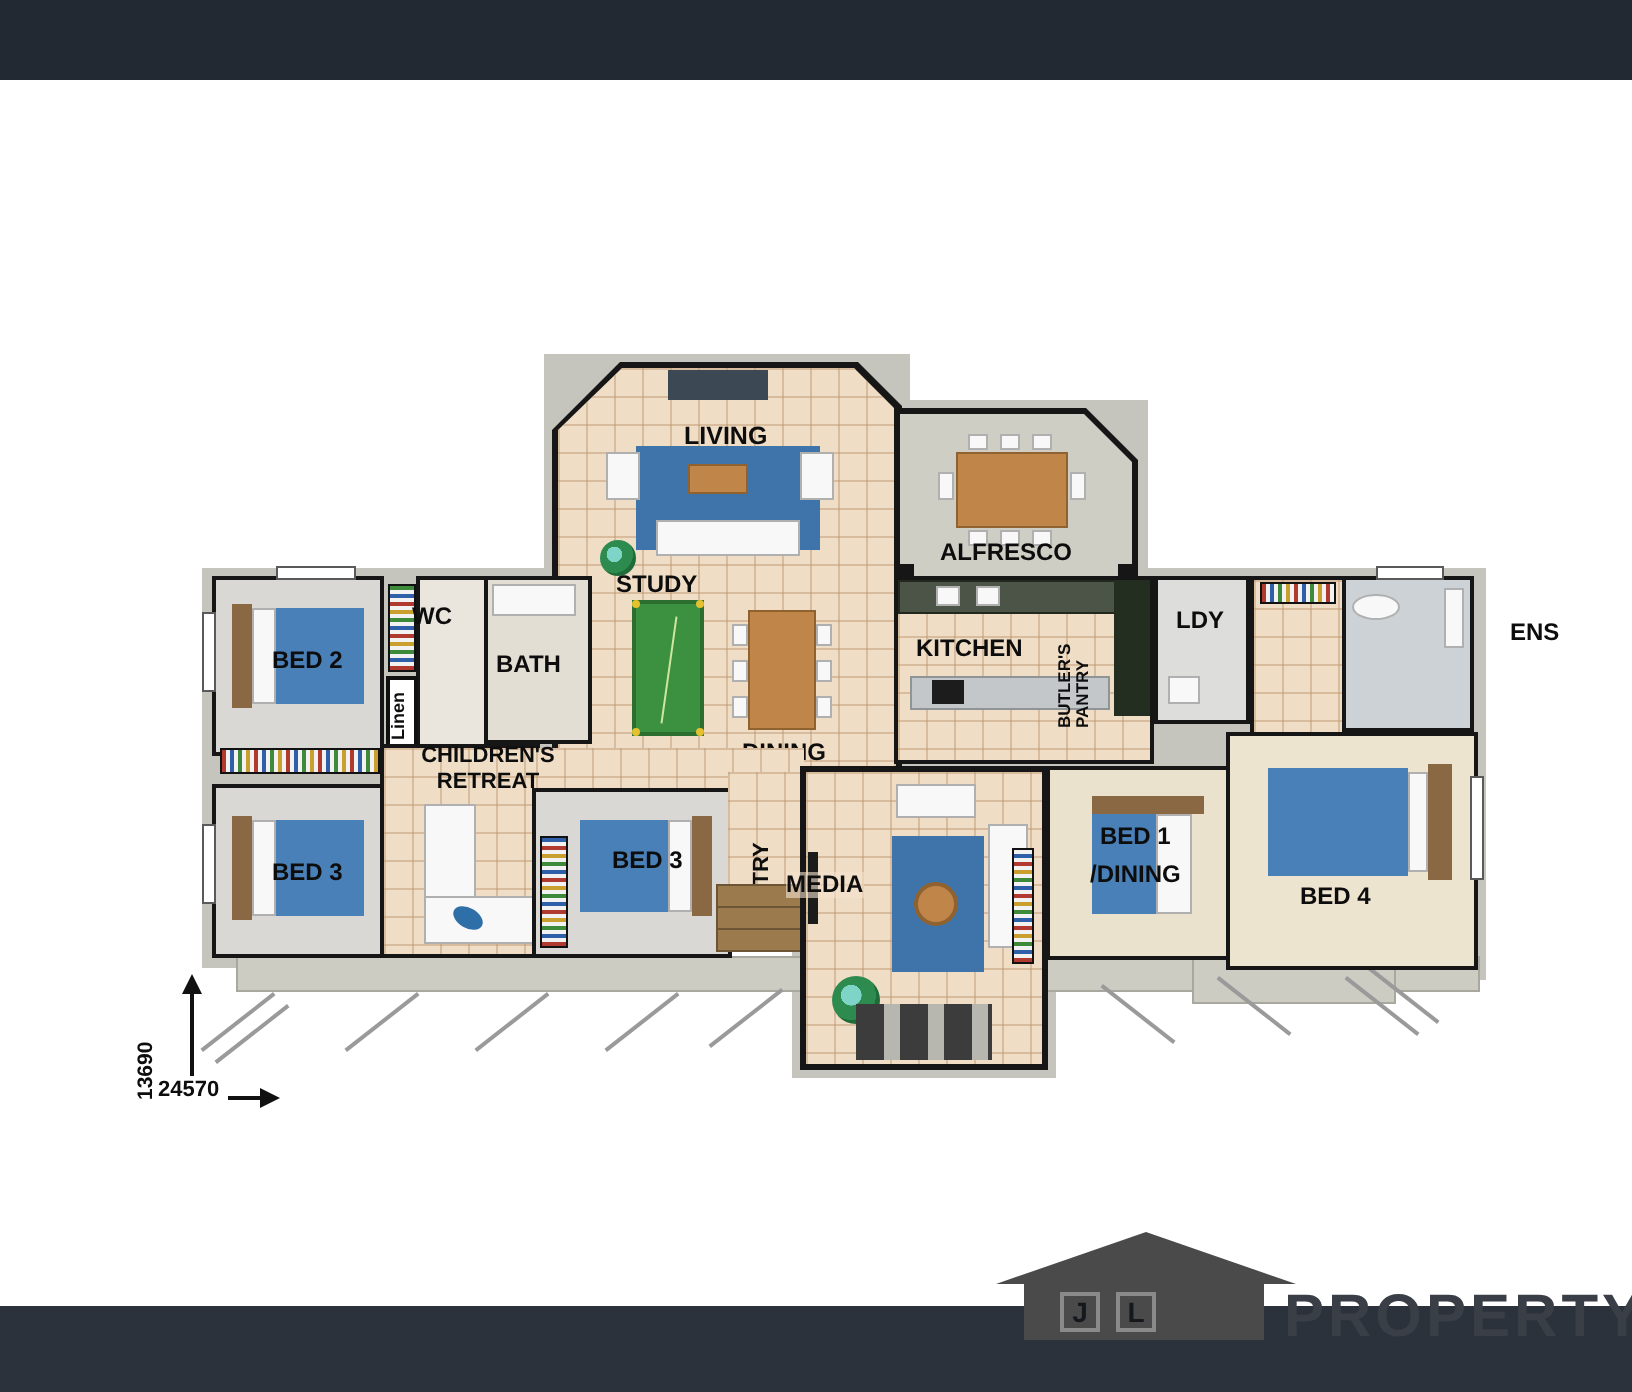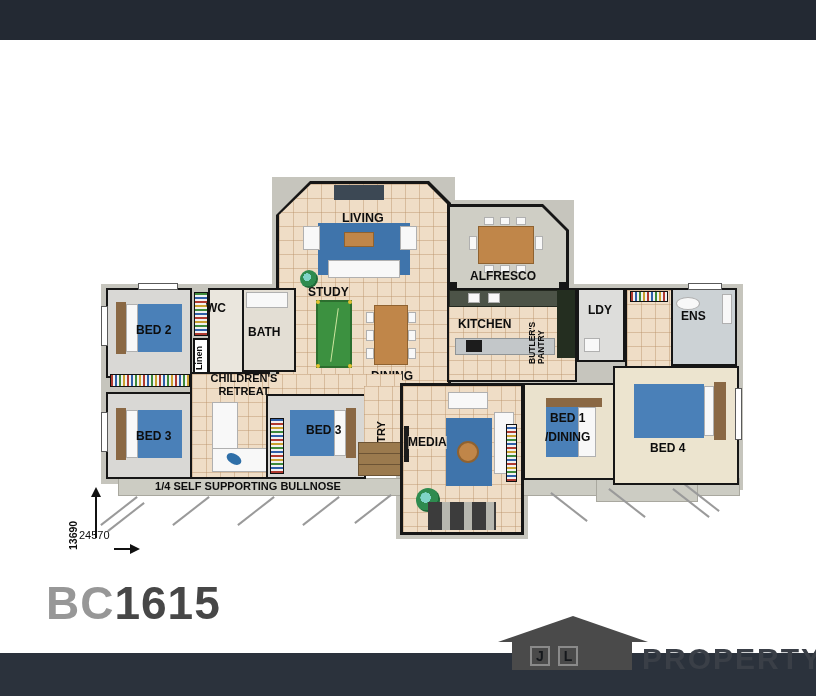--- a/index.html
+++ b/index.html
@@ -53,21 +53,20 @@
   <div class="abs" style="left:0;top:40px;width:816px;height:560px;">
 
     <div class="underlay" style="left:101px;top:244px;width:216px;height:200px;"></div>
     <div class="underlay" style="left:272px;top:137px;width:183px;height:215px;"></div>
     <div class="underlay" style="left:429px;top:244px;width:314px;height:206px;"></div>
     <div class="underlay" style="left:443px;top:160px;width:131px;height:94px;"></div>
     <div class="underlay" style="left:396px;top:339px;width:132px;height:160px;"></div>
 
     <div class="abs" style="left:118px;top:438px;width:622px;height:18px;background:#ccccc3;border:1px solid #a9a89f;box-sizing:border-box;"></div>
     <div class="abs" style="left:596px;top:438px;width:102px;height:24px;background:#ccccc3;border:1px solid #a9a89f;box-sizing:border-box;"></div>
-    <div class="lbl center" style="left:133px;top:441px;width:230px;font-size:11px;">1/4 SELF SUPPORTING BULLNOSE</div>
 
     <div class="dline slash" style="left:96px;top:470px;"></div>
     <div class="dline slash" style="left:103px;top:476px;"></div>
     <div class="dline slash" style="left:168px;top:470px;"></div>
     <div class="dline slash" style="left:233px;top:470px;"></div>
     <div class="dline slash" style="left:298px;top:470px;"></div>
     <div class="dline slash" style="left:350px;top:468px;"></div>
     <div class="dline bslash" style="left:546px;top:466px;"></div>
     <div class="dline bslash" style="left:604px;top:462px;"></div>
     <div class="dline bslash" style="left:668px;top:462px;"></div>
@@ -176,21 +175,21 @@
     <div class="room" style="left:577px;top:248px;width:48px;height:74px;background:#dddddb;"></div>
     <div class="furn white-furn" style="left:584px;top:298px;width:16px;height:14px;"></div>
     <div class="lbl" style="left:588px;top:264px;">LDY</div>
 
     <div class="room tile" style="left:625px;top:248px;width:48px;height:94px;"></div>
     <div class="furn stripes-h" style="left:630px;top:251px;width:38px;height:11px;"></div>
 
     <div class="room" style="left:671px;top:248px;width:66px;height:78px;background:#ccd2d5;"></div>
     <div class="furn white-furn" style="left:676px;top:257px;width:24px;height:13px;border-radius:50%;"></div>
     <div class="furn white-furn" style="left:722px;top:254px;width:10px;height:30px;"></div>
-    <div class="lbl" style="left:660px;top:270px;padding-left:21px;">ENS</div>
+    <div class="lbl" style="left:734px;top:270px;padding-left:21px;">ENS</div>
 
     <div class="room" style="left:613px;top:326px;width:126px;height:119px;background:#ece4cf;"></div>
     <div class="furn bed-blue" style="left:634px;top:344px;width:70px;height:54px;"></div>
     <div class="furn white-furn" style="left:704px;top:346px;width:10px;height:50px;"></div>
     <div class="furn bed-head" style="left:714px;top:342px;width:12px;height:58px;"></div>
     <div class="lbl" style="left:650px;top:402px;">BED 4</div>
 
     <div class="room" style="left:523px;top:343px;width:92px;height:97px;background:#eae2cd;"></div>
     <div class="furn bed-head" style="left:546px;top:358px;width:56px;height:9px;"></div>
     <div class="furn bed-blue" style="left:546px;top:367px;width:32px;height:50px;"></div>
@@ -212,39 +211,36 @@
       <div class="tile" style="position:absolute;left:3px;top:3px;right:3px;bottom:3px;"></div>
     </div>
     <div class="furn white-furn" style="left:448px;top:352px;width:40px;height:17px;"></div>
     <div class="furn rug" style="left:446px;top:378px;width:46px;height:68px;"></div>
     <div class="furn" style="left:457px;top:401px;width:22px;height:22px;border-radius:50%;background:#c08649;border:2px solid #8f6230;"></div>
     <div class="furn white-furn" style="left:494px;top:372px;width:20px;height:62px;"></div>
     <div class="furn" style="left:404px;top:386px;width:5px;height:36px;background:#1b1b1b;"></div>
     <div class="furn stripes-v" style="left:506px;top:384px;width:11px;height:58px;"></div>
     <div class="plant" style="left:416px;top:448px;width:24px;height:24px;"></div>
     <div class="furn" style="left:428px;top:462px;width:68px;height:28px;background:repeating-linear-gradient(90deg,#3c3c3c 0 14px,#b7b7af 14px 22px);"></div>
-    <div class="lbl" style="left:408px;top:396px;background:rgba(243,227,205,.6);">MEDIA</div>
+    <div class="lbl" style="left:393px;top:396px;background:rgba(243,227,205,.6);">MEDIA</div>
 
     <div class="window" style="left:101px;top:266px;width:7px;height:40px;"></div>
     <div class="window" style="left:101px;top:372px;width:7px;height:40px;"></div>
     <div class="window" style="left:735px;top:348px;width:7px;height:52px;"></div>
     <div class="window" style="left:688px;top:243px;width:34px;height:7px;"></div>
     <div class="window" style="left:138px;top:243px;width:40px;height:7px;"></div>
 
     <div class="dimline" style="left:95px;top:456px;width:2px;height:42px;"></div>
     <div class="arrow-up" style="left:91px;top:447px;"></div>
     <div class="vtext" style="left:68px;top:510px;font-size:10.5px;font-weight:600;">13690</div>
-    <div class="lbl" style="left:79px;top:490px;font-size:11px;font-weight:400;">24570</div>
+    <div class="lbl" style="left:79px;top:500px;font-size:11px;font-weight:700;">24570</div>
     <div class="dimline" style="left:114px;top:508px;width:17px;height:2px;"></div>
     <div class="arrow-right" style="left:130px;top:504px;"></div>
   </div>
 
-  <div class="plancode">
-    <span class="pfx">BC</span><span class="sfx">1615</span>
-  </div>
 
   <div class="abs" style="left:494px;top:614px;width:320px;height:60px;">
     <div class="abs" style="left:4px;top:2px;width:150px;height:26px;background:#4a4a4a;
          clip-path:polygon(50% 0,100% 100%,0 100%);"></div>
     <div class="abs" style="left:18px;top:28px;width:120px;height:28px;background:#4a4a4a;"></div>
     <div class="abs" style="left:36px;top:32px;width:20px;height:20px;border:2px solid #8a8a8a;box-sizing:border-box;
          display:flex;align-items:center;justify-content:center;font:700 14px 'Liberation Sans',sans-serif;color:#15181c;">J</div>
     <div class="abs" style="left:64px;top:32px;width:20px;height:20px;border:2px solid #8a8a8a;box-sizing:border-box;
          display:flex;align-items:center;justify-content:center;font:700 14px 'Liberation Sans',sans-serif;color:#15181c;">L</div>
   </div>

